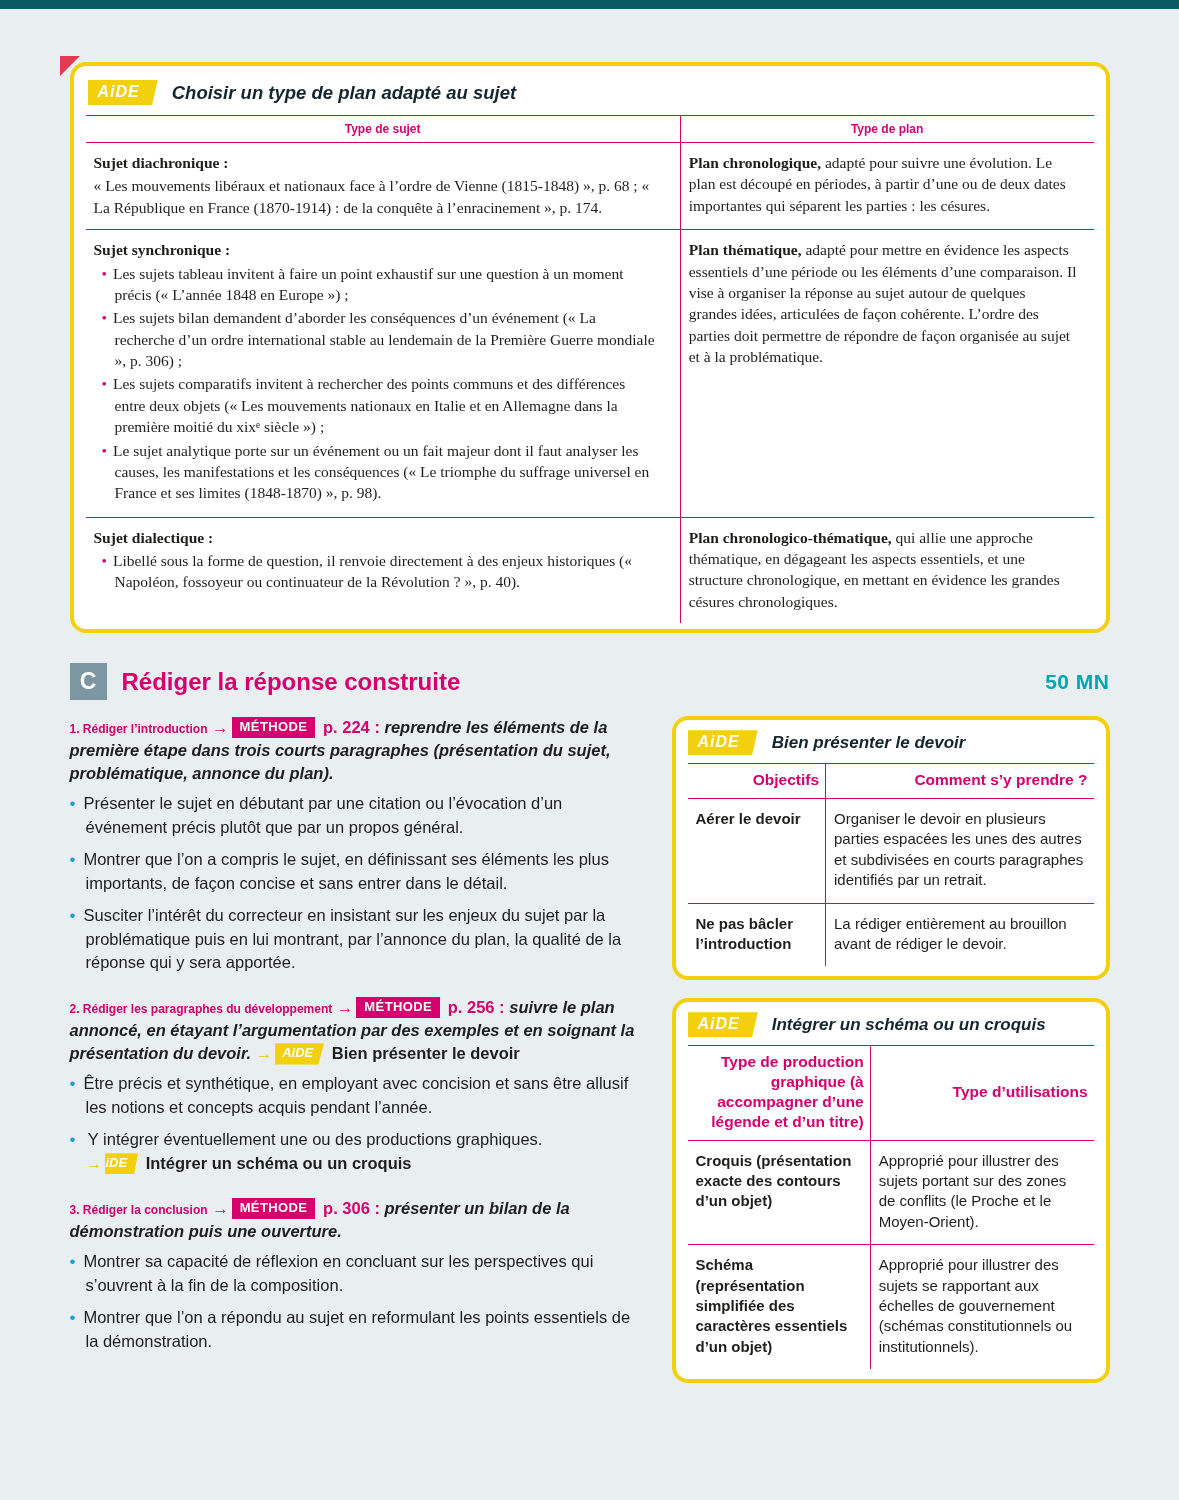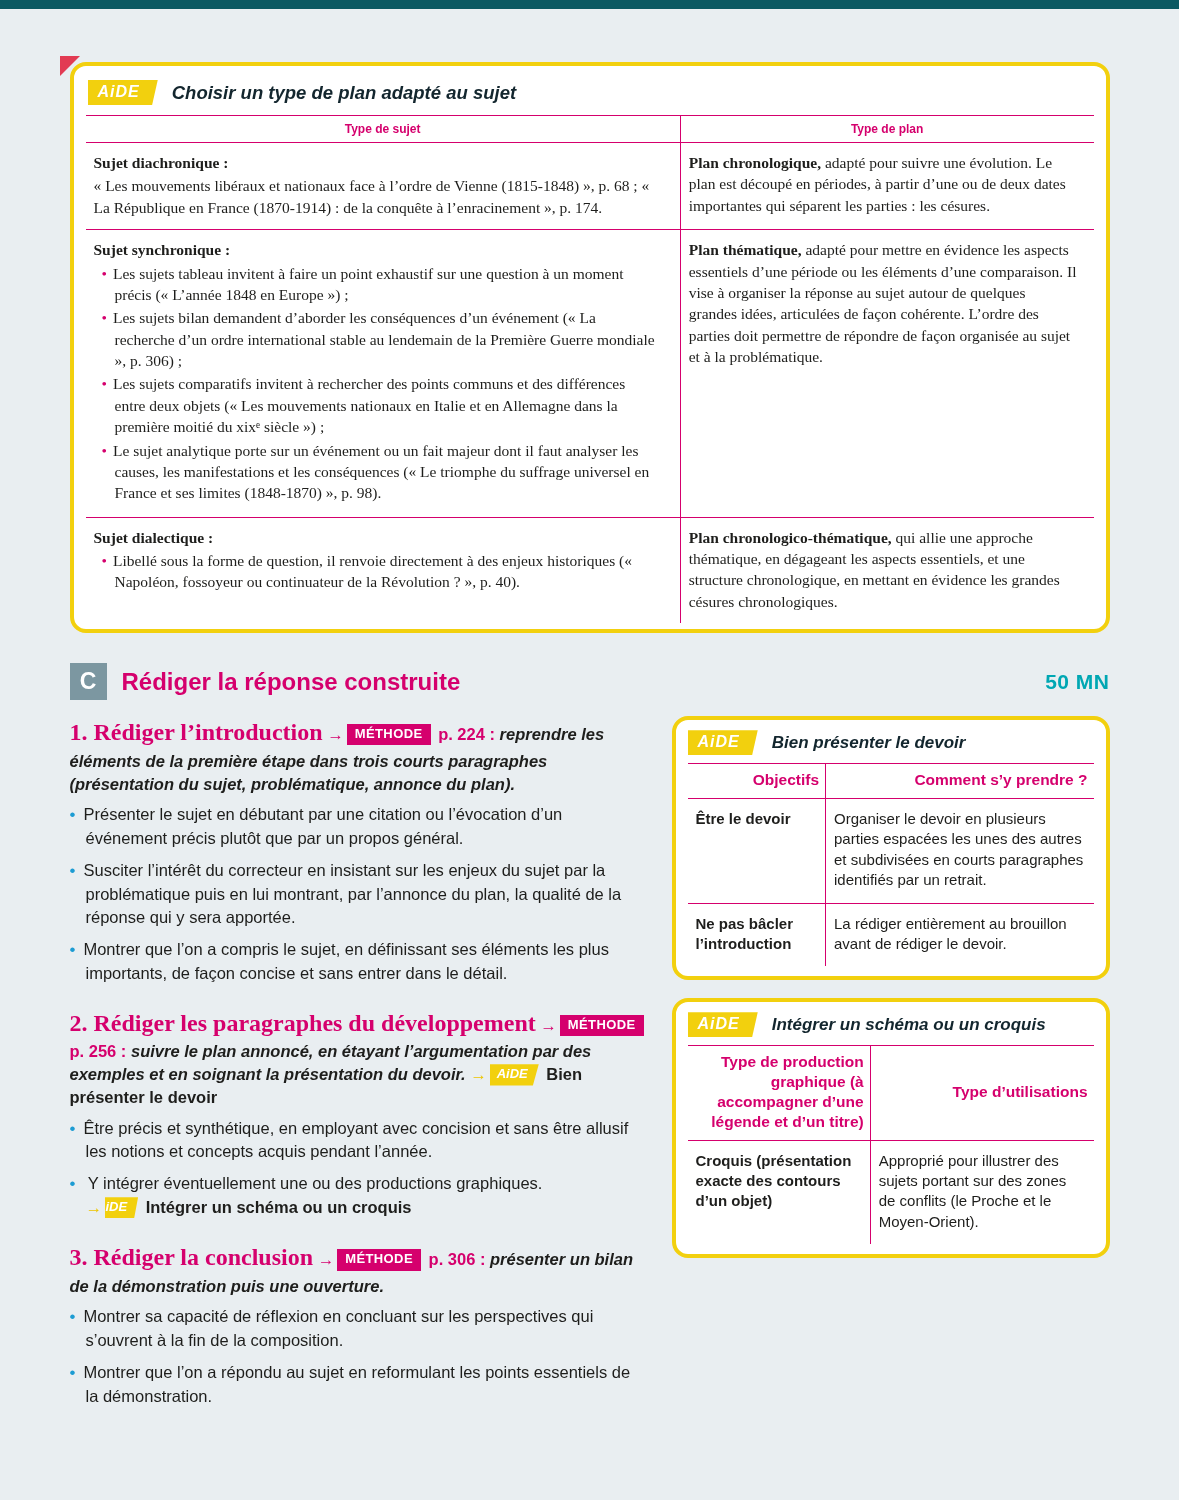--- a/index.html
+++ b/index.html
@@ -42,21 +42,21 @@
   .section-title{color:#d5006d;font-weight:bold;font-size:24px;margin:0 0 0 15px;flex:1;}
   .duration{color:#00a7b3;font-weight:bold;font-size:21px;letter-spacing:.5px;}
 
   
   .cols{display:flex;gap:24px;align-items:flex-start;}
   .col-left{flex:0 0 578px;font-size:16.5px;line-height:1.4;}
   .col-right{flex:1;display:flex;flex-direction:column;gap:18px;}
 
   .step{margin-bottom:22px;}
   .step-lead{margin:0 0 7px;}
-  .step-t{color:#d5006d;font-weight:bold;font-size:24px;font-family:Liberation Serif, serif;}
+  .step-t{color:#d5006d;font-weight:bold;font-size:12px;}
   .pref{color:#d5006d;font-weight:bold;}
   .lead-i{font-weight:bold;font-style:italic;}
   .arrow-p{color:#d5006d;font-weight:bold;}
   .arrow-y{color:#edc500;font-weight:bold;}
   .badge-m{display:inline-block;background:#d5006d;color:#fff;font-weight:bold;font-size:13px;
            padding:1px 8px 2px;margin:0 3px;vertical-align:2px;letter-spacing:.4px;}
   .badge-a{display:inline-block;background:#f2d00e;color:#fff;font-weight:bold;font-style:italic;
            font-size:13px;padding:1px 11px 2px 7px;margin:0 3px;vertical-align:2px;
            clip-path:polygon(0 0,100% 0,88% 100%,0 100%);}
   .aide-ref{font-weight:bold;}
@@ -153,22 +153,22 @@
 
         <div class="step">
           <p class="step-lead">
             <span class="step-t">1. Rédiger l’introduction</span>
             <span class="arrow-p">→</span><span class="badge-m">MÉTHODE</span>
             <span class="pref">p. 224 :</span>
             <span class="lead-i">reprendre les éléments de la première étape dans trois courts paragraphes (présentation du sujet, problématique, annonce du plan).</span>
           </p>
           <ul class="mb">
             <li>Présenter le sujet en débutant par une citation ou l’évocation d’un événement précis plutôt que par un propos général.</li>
+            <li>Montrer que l’on a compris le sujet, en définissant ses éléments les plus importants, de façon concise et sans entrer dans le détail.</li>
             <li>Susciter l’intérêt du correcteur en insistant sur les enjeux du sujet par la problématique puis en lui montrant, par l’annonce du plan, la qualité de la réponse qui y sera apportée.</li>
-            <li>Montrer que l’on a compris le sujet, en définissant ses éléments les plus importants, de façon concise et sans entrer dans le détail.</li>
           </ul>
         </div>
 
         <div class="step">
           <p class="step-lead">
             <span class="step-t">2. Rédiger les paragraphes du développement</span>
             <span class="arrow-p">→</span><span class="badge-m">MÉTHODE</span>
             <span class="pref">p. 256 :</span>
             <span class="lead-i">suivre le plan annoncé, en étayant l’argumentation par des exemples et en soignant la présentation du devoir.</span>
             <span class="arrow-y">→</span><span class="badge-a">AiDE</span>
@@ -208,21 +208,21 @@
           </div>
           <table class="stable">
             <thead>
               <tr>
                 <th class="lc">Objectifs</th>
                 <th>Comment s’y prendre ?</th>
               </tr>
             </thead>
             <tbody>
               <tr>
-                <td class="lc">Être le devoir</td>
+                <td class="lc">Aérer le devoir</td>
                 <td>Organiser le devoir en plusieurs parties espacées les unes des autres et subdivisées en courts paragraphes identifiés par un retrait.</td>
               </tr>
               <tr>
                 <td class="lc">Ne pas bâcler l’introduction</td>
                 <td>La rédiger entièrement au brouillon avant de rédiger le devoir.</td>
               </tr>
             </tbody>
           </table>
         </section>
 
@@ -236,20 +236,24 @@
               <tr>
                 <th class="lc">Type de production graphique (à accompagner d’une légende et d’un titre)</th>
                 <th>Type d’utilisations</th>
               </tr>
             </thead>
             <tbody>
               <tr>
                 <td class="lc">Croquis (présentation exacte des contours d’un objet)</td>
                 <td>Approprié pour illustrer des sujets portant sur des zones de conflits (le Proche et le Moyen-Orient).</td>
               </tr>
+              <tr>
+                <td class="lc">Schéma (représentation simplifiée des caractères essentiels d’un objet)</td>
+                <td>Approprié pour illustrer des sujets se rapportant aux échelles de gouvernement (schémas constitutionnels ou institutionnels).</td>
+              </tr>
             </tbody>
           </table>
         </section>
 
       </div>
     </div>
 
   </div>
 
 </div>

